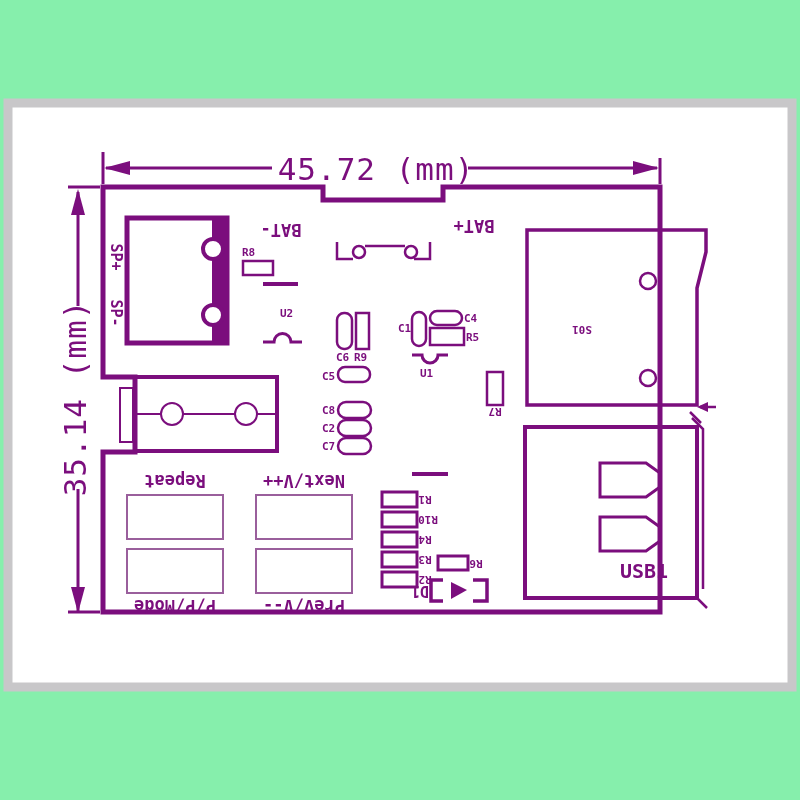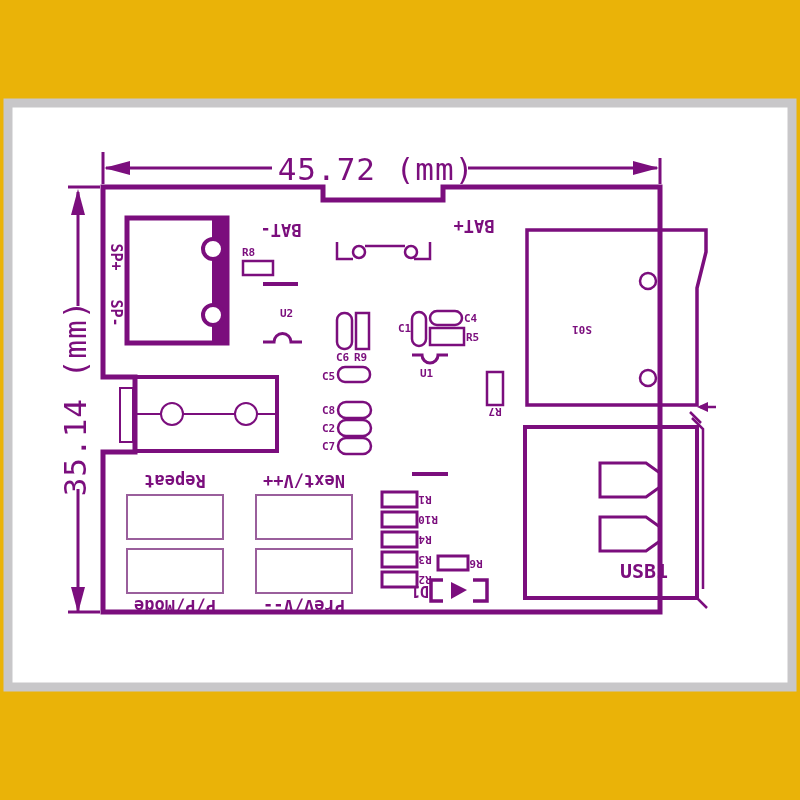--- a/index.html
+++ b/index.html
@@ -1,16 +1,16 @@
 <!DOCTYPE html>
 <html><head>
 <meta charset="utf-8">
 <style>
   html,body{margin:0;padding:0;background:#ffffff;}
-  .canvas{position:relative;width:800px;height:800px;background:#eab308;font-family:"DejaVu Sans Mono",monospace;}
+  .canvas{position:relative;width:800px;height:800px;background:#86efac;font-family:"DejaVu Sans Mono",monospace;}
   svg text{font-family:"DejaVu Sans Mono",monospace;fill:var(--ink);}
   :root{--ink:#7b0e7d;}
   .dim-text{font-size:31px;letter-spacing:1px;}
   .silk-big{font-size:17px;font-weight:bold;}
   .silk-mid{font-size:15px;font-weight:bold;}
   .silk-sm{font-size:11px;font-weight:bold;}
   .usb-text{font-size:20px;font-weight:bold;}
 </style>
 </head>
 <body>

